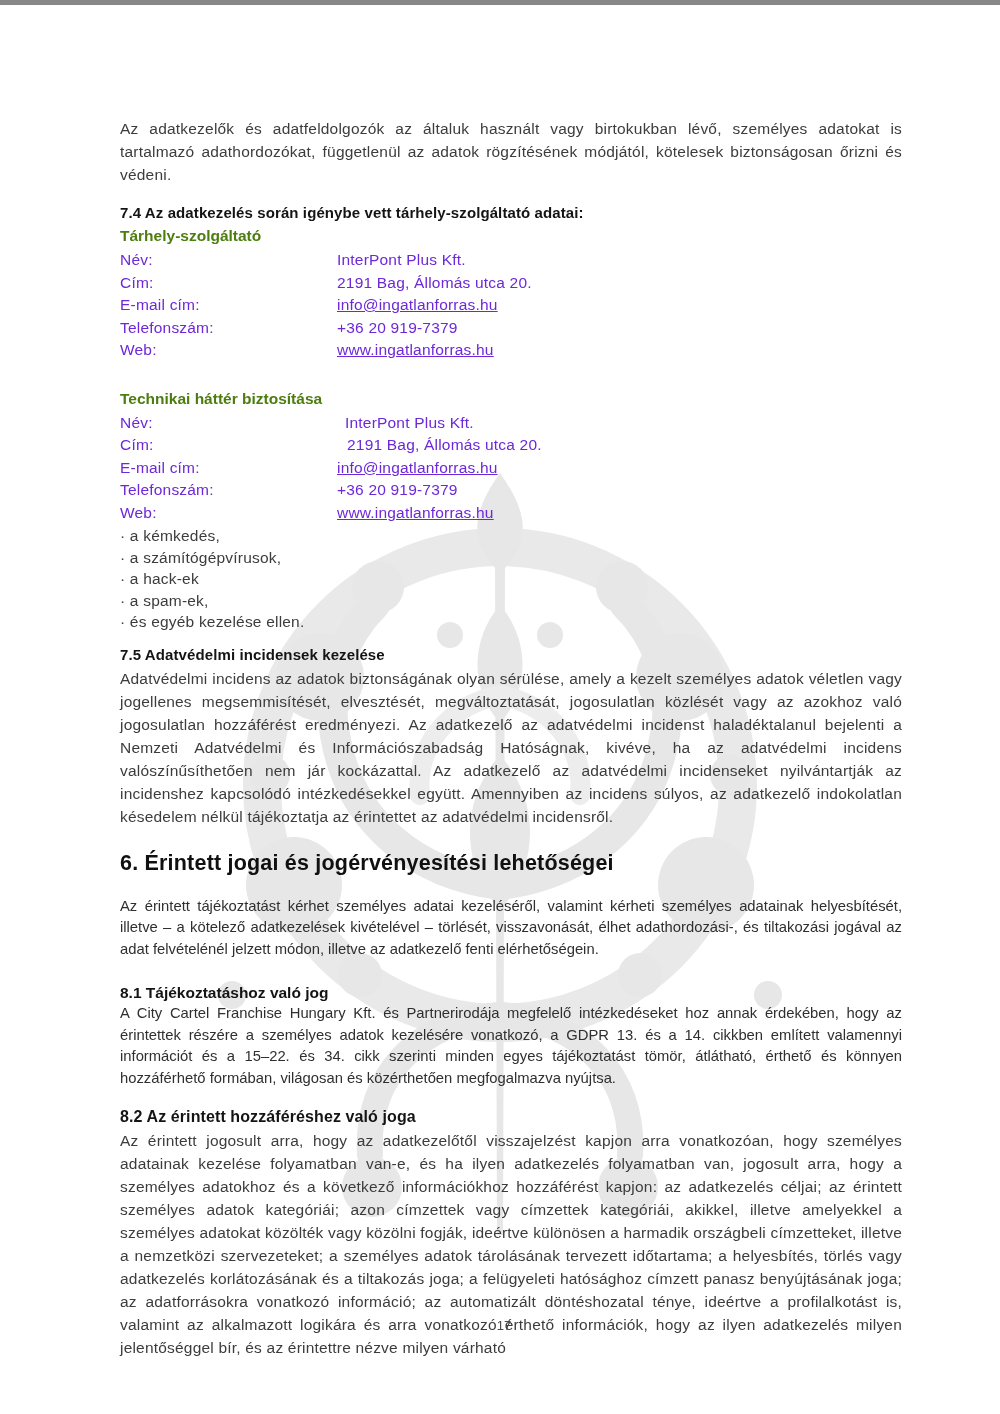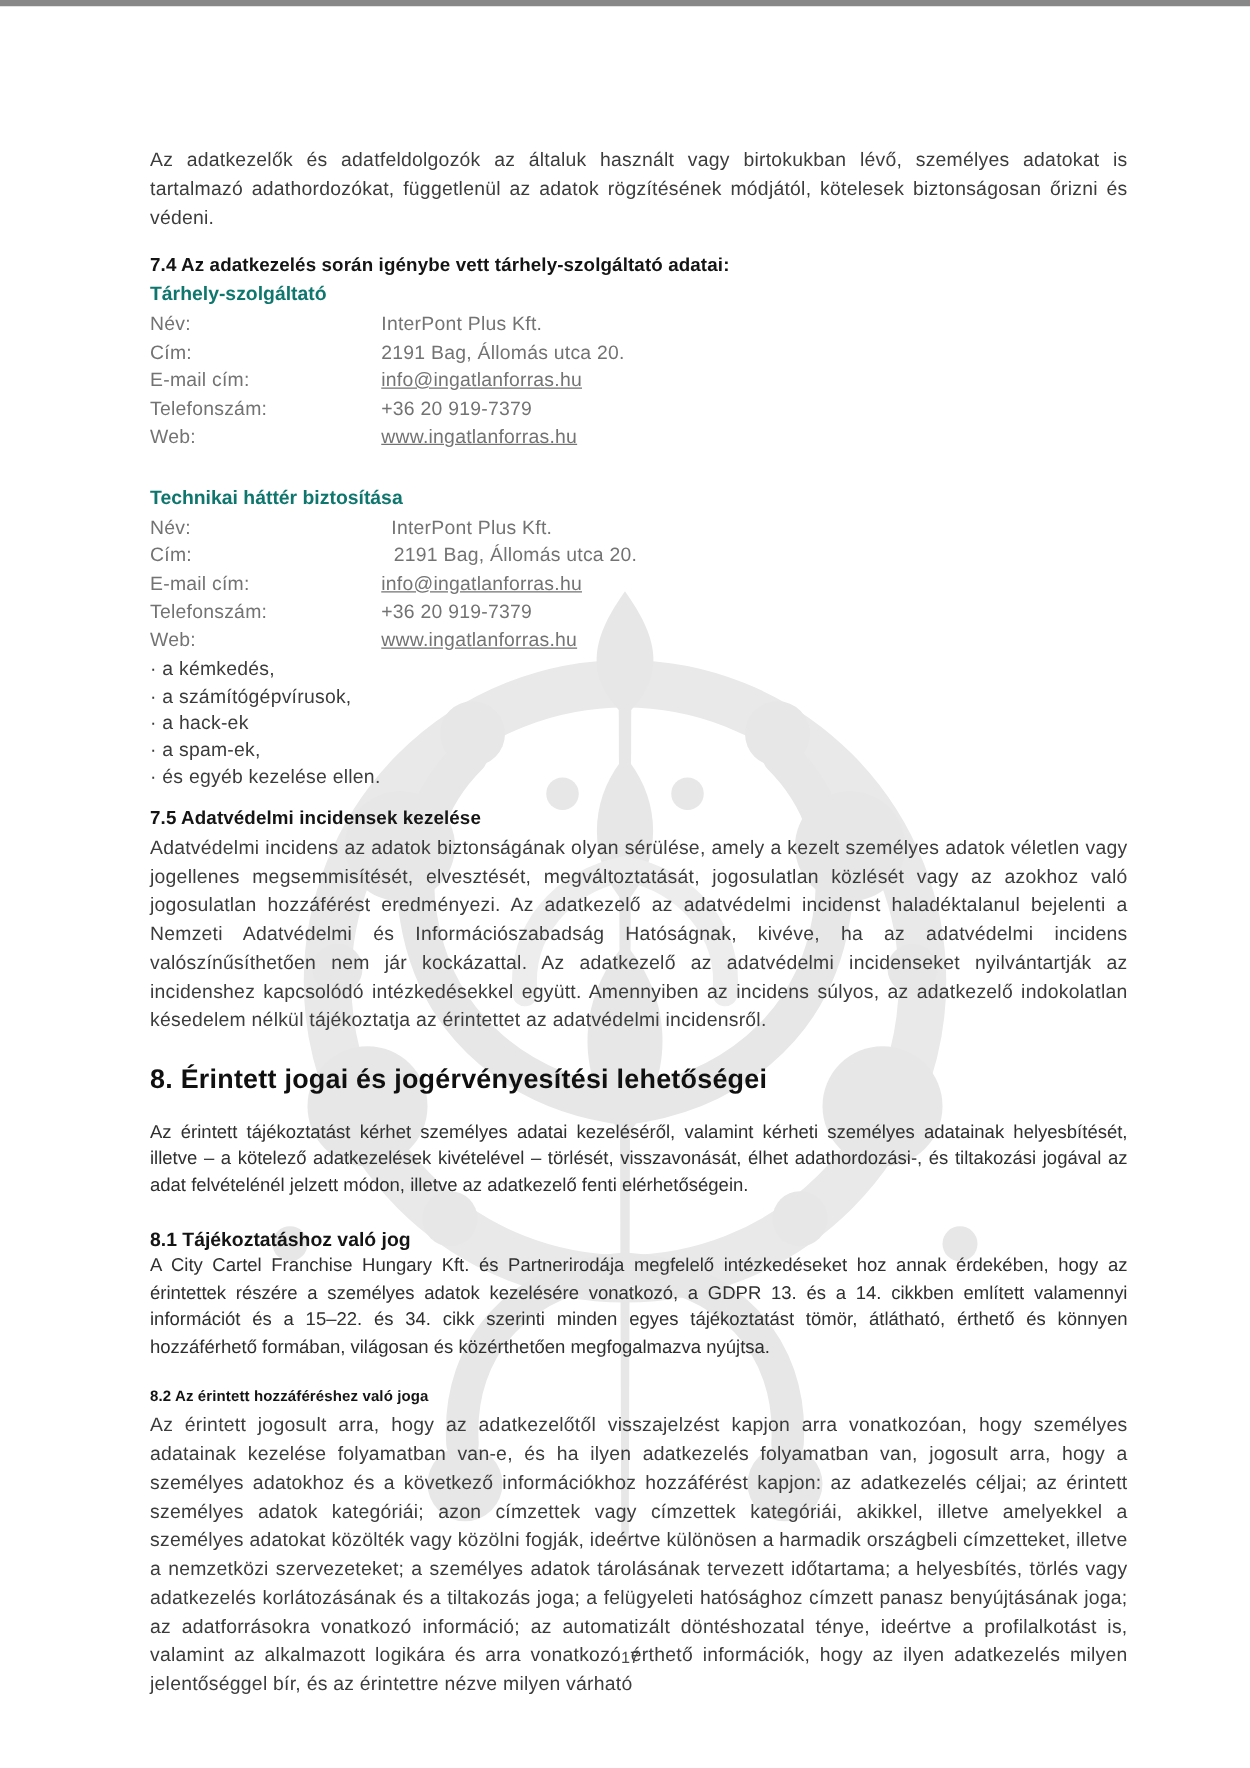--- a/index.html
+++ b/index.html
@@ -25,24 +25,24 @@
   p{margin:0;}
   .body-p{
     font-size:15.5px; line-height:23px; text-align:justify; color:#3c3c3c;
     letter-spacing:.2px;
   }
   .h-sub{
     font-size:15px; font-weight:bold; color:#141414; line-height:24px;
     margin-top:15px; letter-spacing:.1px;
   }
   .h-bold{
-    font-size:15.5px; font-weight:bold; color:#0f766e; line-height:22px;
+    font-size:15.5px; font-weight:bold; color:#4d7c0f; line-height:22px;
   }
   .contact{ margin-top:2px; }
-  .c-row{ display:flex; font-size:15.5px; line-height:22.5px; color:#737373; letter-spacing:.2px;}
+  .c-row{ display:flex; font-size:15.5px; line-height:22.5px; color:#6d28d9; letter-spacing:.2px;gap:32px;}
   .c-label{ width:185px; flex:0 0 185px; }
   .c-value{}
   .c-link{ text-decoration:underline; }
   .bullets{ margin-top:23px; }
   .bullet{ font-size:15.5px; line-height:21.5px; color:#3c3c3c; letter-spacing:.2px;}
   .h-big{
     font-size:21.5px; font-weight:bold; color:#101010; line-height:26px;
     margin-top:22px; letter-spacing:.2px;
   }
   .alt-p{
@@ -158,25 +158,25 @@
       <div class="bullet">· a kémkedés,</div>
       <div class="bullet">· a számítógépvírusok,</div>
       <div class="bullet">· a hack-ek</div>
       <div class="bullet">· a spam-ek,</div>
       <div class="bullet">· és egyéb kezelése ellen.</div>
     </div>
 
     <div class="h-sub mt10">7.5 Adatvédelmi incidensek kezelése</div>
     <p class="body-p">Adatvédelmi incidens az adatok biztonságának olyan sérülése, amely a kezelt személyes adatok véletlen vagy jogellenes megsemmisítését, elvesztését, megváltoztatását, jogosulatlan közlését vagy az azokhoz való jogosulatlan hozzáférést eredményezi. Az adatkezelő az adatvédelmi incidenst haladéktalanul bejelenti a Nemzeti Adatvédelmi és Információszabadság Hatóságnak, kivéve, ha az adatvédelmi incidens valószínűsíthetően nem jár kockázattal. Az adatkezelő az adatvédelmi incidenseket nyilvántartják az incidenshez kapcsolódó intézkedésekkel együtt. Amennyiben az incidens súlyos, az adatkezelő indokolatlan késedelem nélkül tájékoztatja az érintettet az adatvédelmi incidensről.</p>
 
-    <div class="h-big">8. Érintett jogai és jogérvényesítési lehetőségei</div>
+    <div class="h-big">6. Érintett jogai és jogérvényesítési lehetőségei</div>
     <p class="alt-p mt20">Az érintett tájékoztatást kérhet személyes adatai kezeléséről, valamint kérheti személyes adatainak helyesbítését, illetve – a kötelező adatkezelések kivételével – törlését, visszavonását, élhet adathordozási-, és tiltakozási jogával az adat felvételénél jelzett módon, illetve az adatkezelő fenti elérhetőségein.</p>
 
     <div class="alt-h mt22">8.1 Tájékoztatáshoz való jog</div>
     <p class="alt-p">A City Cartel Franchise Hungary Kft. és Partnerirodája megfelelő intézkedéseket hoz annak érdekében, hogy az érintettek részére a személyes adatok kezelésére vonatkozó, a GDPR 13. és a 14. cikkben említett valamennyi információt és a 15–22. és 34. cikk szerinti minden egyes tájékoztatást tömör, átlátható, érthető és könnyen hozzáférhető formában, világosan és közérthetően megfogalmazva nyújtsa.</p>
 
-    <div class="h-sub mt16" style="font-size:12px">8.2 Az érintett hozzáféréshez való joga</div>
+    <div class="h-sub mt16" style="font-size:16px">8.2 Az érintett hozzáféréshez való joga</div>
     <p class="body-p">Az érintett jogosult arra, hogy az adatkezelőtől visszajelzést kapjon arra vonatkozóan, hogy személyes adatainak kezelése folyamatban van-e, és ha ilyen adatkezelés folyamatban van, jogosult arra, hogy a személyes adatokhoz és a következő információkhoz hozzáférést kapjon: az adatkezelés céljai; az érintett személyes adatok kategóriái; azon címzettek vagy címzettek kategóriái, akikkel, illetve amelyekkel a személyes adatokat közölték vagy közölni fogják, ideértve különösen a harmadik országbeli címzetteket, illetve a nemzetközi szervezeteket; a személyes adatok tárolásának tervezett időtartama; a helyesbítés, törlés vagy adatkezelés korlátozásának és a tiltakozás joga; a felügyeleti hatósághoz címzett panasz benyújtásának joga; az adatforrásokra vonatkozó információ; az automatizált döntéshozatal ténye, ideértve a profilalkotást is, valamint az alkalmazott logikára és arra vonatkozó érthető információk, hogy az ilyen adatkezelés milyen jelentőséggel bír, és az érintettre nézve milyen várható</p>
 
   </div>
 
   <div class="page-number">17</div>
 </div>
 
 </body></html>

